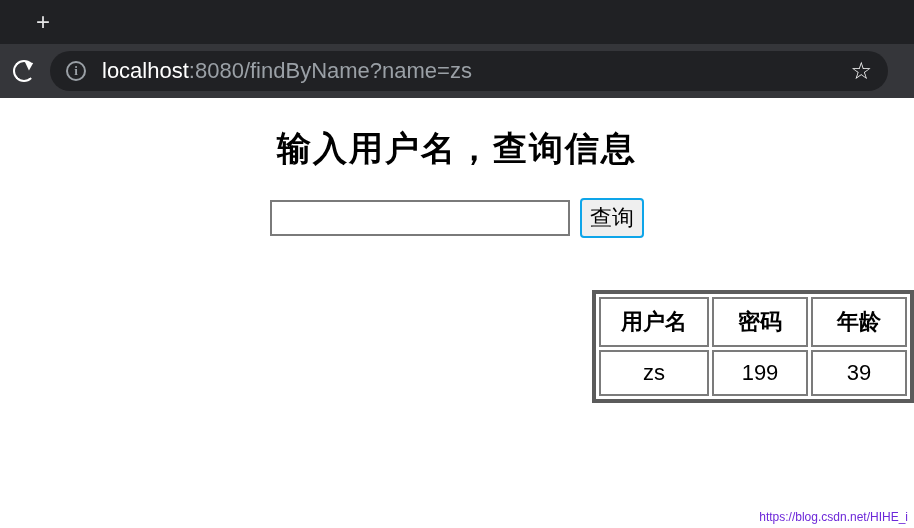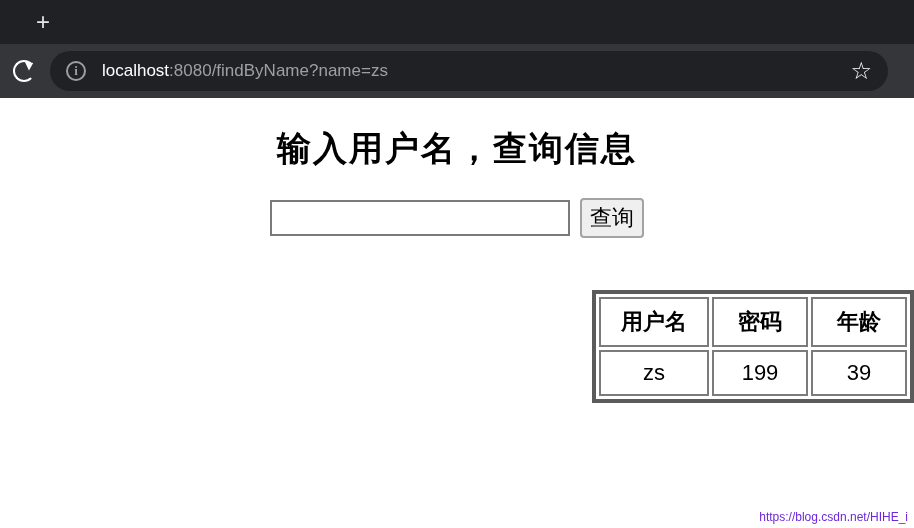--- a/index.html
+++ b/index.html
@@ -124,21 +124,21 @@
       display: flex;
       align-items: center;
       justify-content: center;
       font-size: 13px;
       font-weight: bold;
       font-family: Georgia, serif;
       margin-right: 16px;
       flex-shrink: 0;
     }
     .url-text {
-      font-size: 17px;
+      font-size: 22px;
       white-space: nowrap;
       overflow: hidden;
       text-align: right;
     }
     .url-host { color: #fff; }
     .url-path { color: #9aa0a6; }
     .star-icon {
       color: #fff;
       font-size: 24px;
       margin-left: auto;
@@ -167,21 +167,21 @@
       width: 300px;
       height: 36px;
       border: 2px solid #7a7a7a;
       font-size: 18px;
       padding: 0 6px;
     }
     .search-btn {
       height: 40px;
       padding: 0 8px;
       font-size: 22px;
-      border: 2px solid #a3a3a3;
+      border: 2px solid #0ea5e9;
       background: #efefef;
       border-radius: 4px;
       cursor: pointer;
     }
     .table-wrap {
       margin-top: 52px;
       display: flex;
       justify-content: flex-end;
     }
     table.result {

